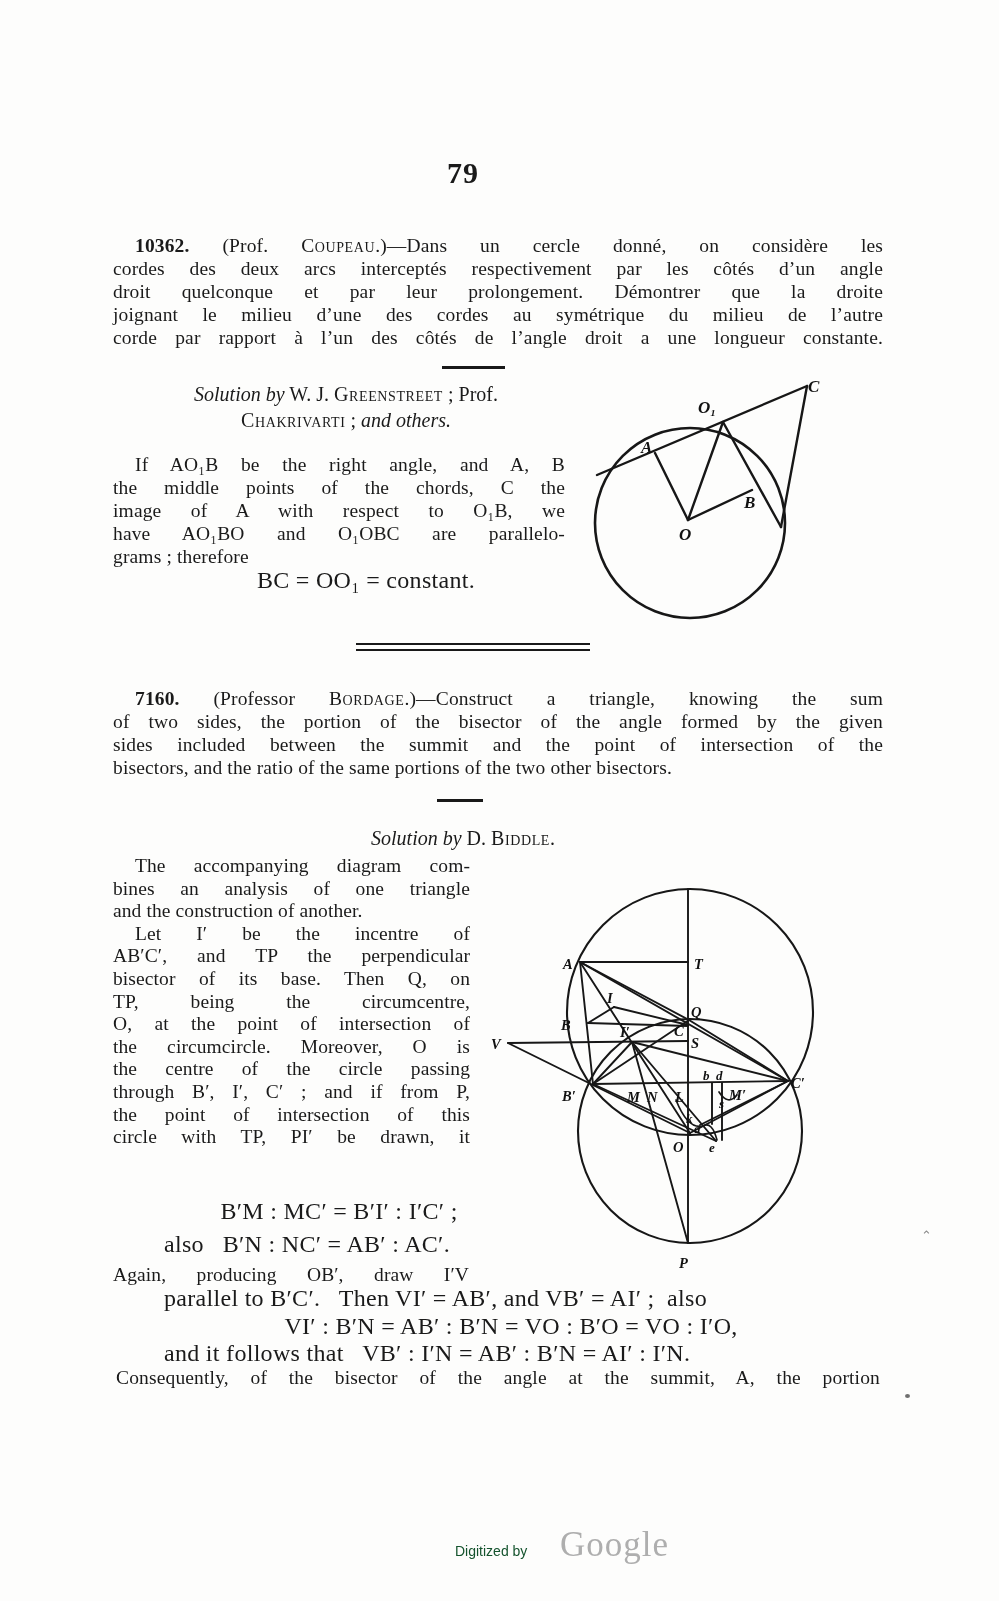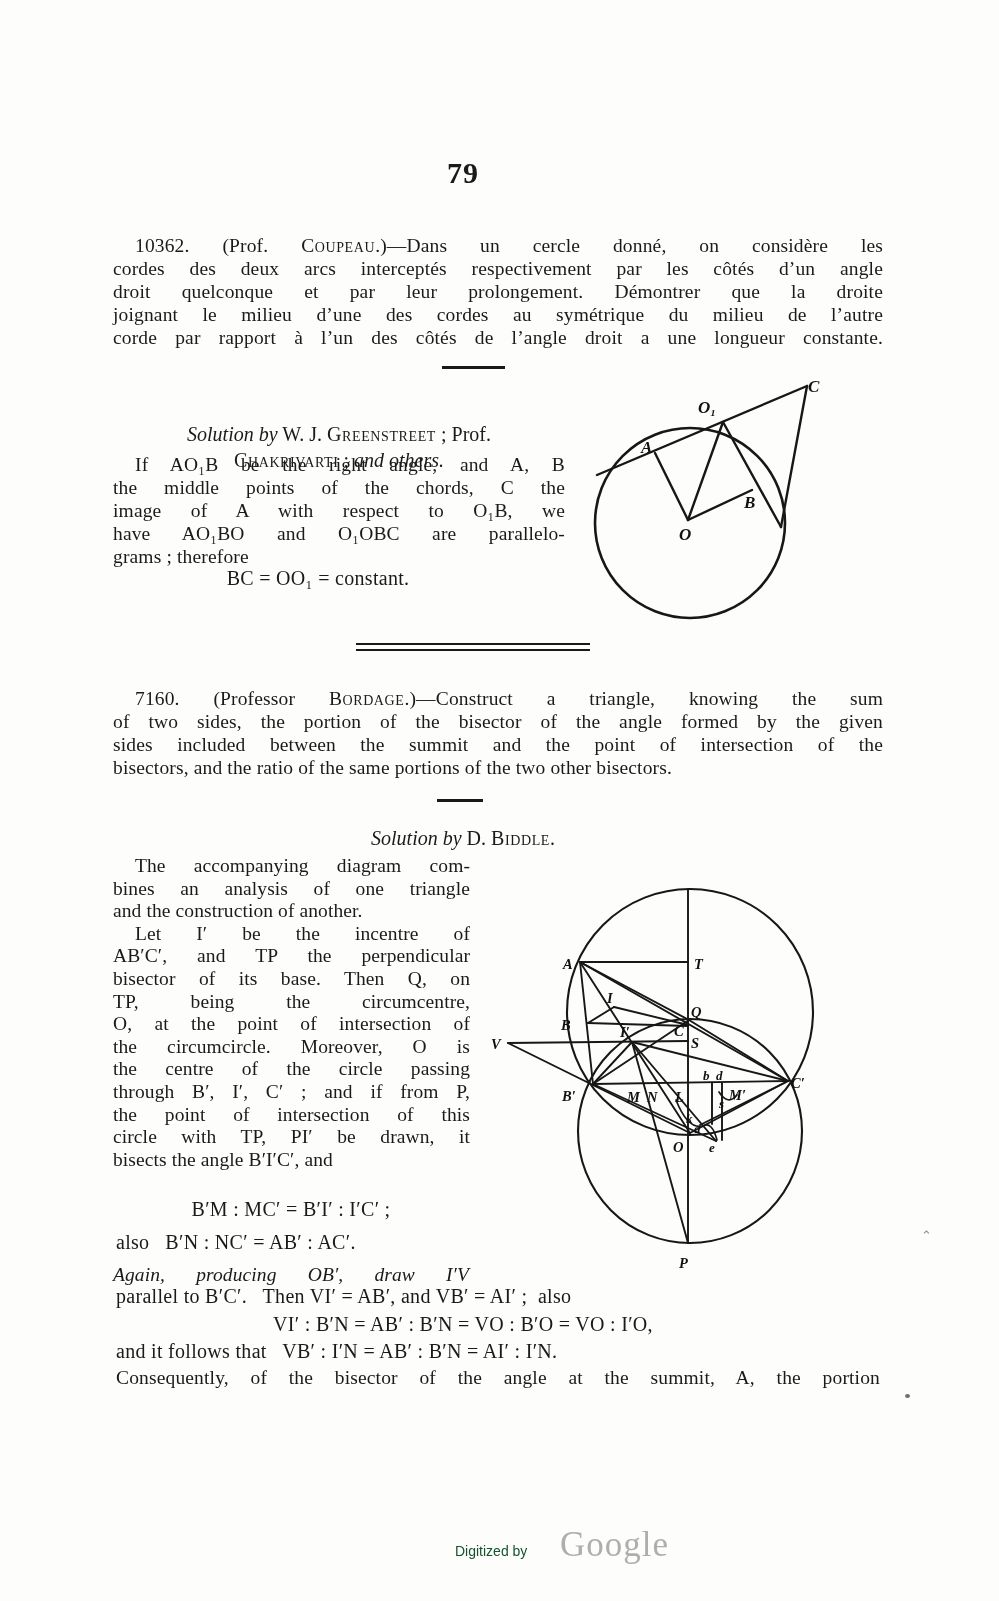--- a/index.html
+++ b/index.html
@@ -8,26 +8,26 @@
     background:#fdfdfc;color:#1a1a1a;overflow:hidden;
     font-family:"Liberation Serif","DejaVu Serif",serif;
   }
   .abs{position:absolute;}
   .pgnum{font-size:30px;font-weight:bold;text-align:center;letter-spacing:1px;}
   .para{font-size:19.5px;line-height:23px;letter-spacing:.15px;}
   .col{font-size:19.5px;line-height:22.6px;letter-spacing:.1px;}
   .line{text-align:justify;text-align-last:justify;}
   .lastl{text-align-last:left;}
   .ind{padding-left:22px;}
-  .b{font-weight:normal;}
+  .b{font-weight:bold;}
   .it{font-style:italic;}
   .sc{font-variant-caps:small-caps;letter-spacing:.6px;}
   .center{text-align:center;}
   .heading{font-size:20px;line-height:26px;}
-  .formula{font-size:20px;white-space:pre;letter-spacing:.3px;}
+  .formula{font-size:24px;white-space:pre;letter-spacing:.3px;margin-left:48px;}
   .rule{background:#191919;}
   .dblrule{border-top:2.5px solid #191919;border-bottom:2.5px solid #191919;height:4px;}
   .fig{pointer-events:none;left:0;top:0;}
   .fig line,.fig path{stroke:#171717;fill:none;stroke-linecap:round;}
   .fig circle{stroke:#171717;fill:none;}
   #fig1 line{stroke-width:2.4px;}
   #fig1 circle{stroke-width:2.6px;}
   #fig2 line{stroke-width:1.9px;}
   #fig2 circle{stroke-width:2.1px;}
   #fig2 path{stroke-width:1.7px;}
@@ -52,21 +52,21 @@
       <span class="b">10362.</span><span>&nbsp;(Prof. </span><span class="sc">Coupeau</span><span>.)—</span><span>Dans un cercle donné, on considère les</span>
     </div>
     <div class="line">cordes des deux arcs interceptés respectivement par les côtés d’un angle</div>
     <div class="line">droit quelconque et par leur prolongement.  Démontrer que la droite</div>
     <div class="line">joignant le milieu d’une des cordes au symétrique du milieu de l’autre</div>
     <div class="line">corde par rapport à l’un des côtés de l’angle droit a une longueur constante.</div>
   </div>
 
   <div class="abs rule" style="left:442px;top:366px;width:63px;height:3px;"></div>
 
-  <div class="abs heading center" style="left:113px;top:381px;width:452px;margin-top:40px;">
+  <div class="abs heading center" style="left:120px;top:381px;width:452px;">
     <div><span class="it">Solution by</span><span> W. J. </span><span class="sc">Greenstreet</span><span> ;  Prof.</span></div>
     <div><span class="sc">Chakrivarti</span><span> ; </span><span class="it">and others.</span></div>
   </div>
 
   <div class="abs para" style="left:113px;top:453px;width:452px;">
     <div class="line ind">If AO₁B be the right angle, and A, B</div>
     <div class="line">the middle points of the chords, C the</div>
     <div class="line">image of A with respect to O₁B, we</div>
     <div class="line">have AO₁BO and O₁OBC are parallelo-</div>
     <div class="line lastl">grams ; therefore</div>
@@ -98,26 +98,25 @@
     <div class="line ind">Let I′ be the incentre of</div>
     <div class="line">AB′C′, and TP the perpendicular</div>
     <div class="line">bisector of its base.  Then Q, on</div>
     <div class="line">TP, being the circumcentre,</div>
     <div class="line">O, at the point of intersection of</div>
     <div class="line">the circumcircle.  Moreover, O is</div>
     <div class="line">the centre of the circle passing</div>
     <div class="line">through B′, I′, C′ ; and if from P,</div>
     <div class="line">the point of intersection of this</div>
     <div class="line">circle with TP, PI′ be drawn, it</div>
-    <div class="line lastl">bisects the angle B′I′C′, and</div>
   </div>
 
   <div class="abs formula center" style="left:113px;top:1198px;width:356px;">B′M : MC′ = B′I′ : I′C′ ;</div>
   <div class="abs formula" style="left:116px;top:1231px;">also   B′N : NC′ = AB′ : AC′.</div>
-  <div class="abs col line" style="left:113px;top:1264px;width:356px;font-style:italic;">Again, producing OB′, draw I′V</div>
+  <div class="abs col line" style="left:113px;top:1264px;width:356px;">Again, producing OB′, draw I′V</div>
   <div class="abs formula" style="left:116px;top:1285px;">parallel to B′C′.   Then VI′ = AB′, and VB′ = AI′ ;  also</div>
   <div class="abs formula center" style="left:113px;top:1313px;width:700px;">VI′ : B′N = AB′ : B′N = VO : B′O = VO : I′O,</div>
   <div class="abs formula" style="left:116px;top:1340px;">and it follows that   VB′ : I′N = AB′ : B′N = AI′ : I′N.</div>
   <div class="abs para line" style="left:116px;top:1366px;width:764px;">Consequently, of the bisector of the angle at the summit, A, the portion</div>
 
   <svg id="fig1" class="abs fig" width="999" height="1601" viewBox="0 0 999 1601">
       <circle cx="690" cy="523" r="95"></circle>
       <line x1="597" y1="475" x2="807" y2="386"></line>
       <line x1="723" y1="422" x2="688" y2="520"></line>
       <line x1="688" y1="520" x2="752" y2="490"></line>

